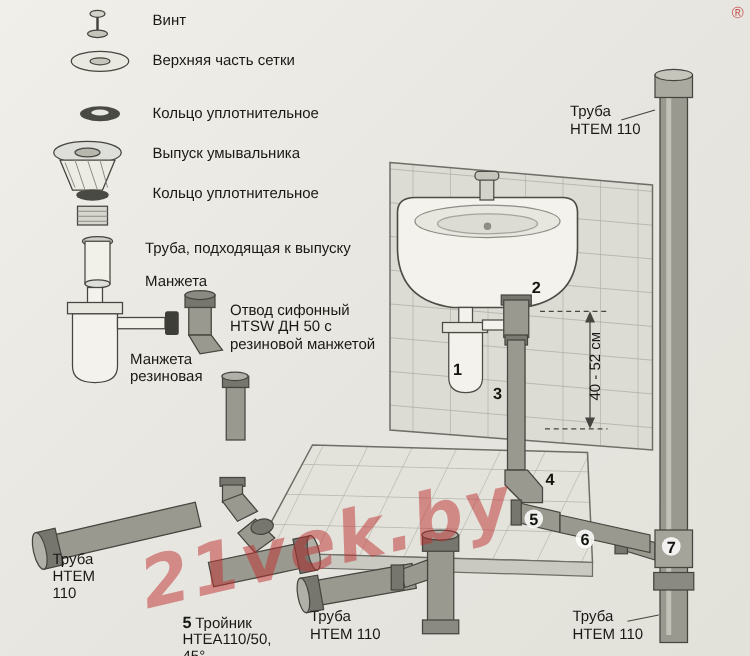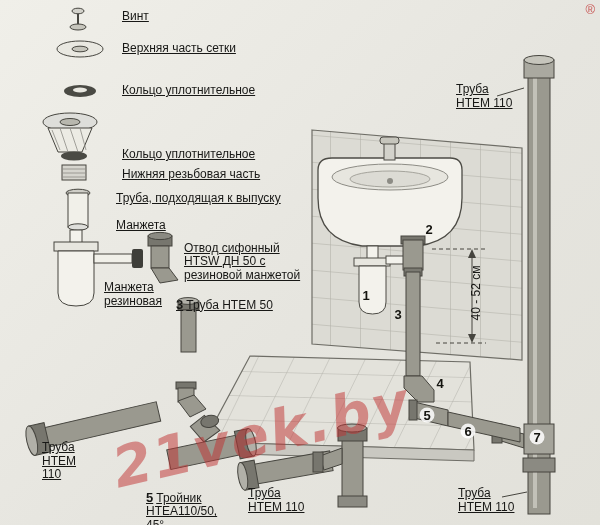--- a/index.html
+++ b/index.html
@@ -1,19 +1,19 @@
 <!DOCTYPE html>
 <html><head>
 <meta charset="utf-8">
 <style>
   html,body{margin:0;padding:0;}
   .stage{position:relative;width:600px;height:525px;background:linear-gradient(135deg,#f0efe9,#e6e5df 55%,#e2e1da);
          font-family:"Liberation Sans",sans-serif;overflow:hidden;}
   svg.art{position:absolute;left:0;top:0;}
-  .lbl{position:absolute;font-size:12px;line-height:1.14;color:#181816;white-space:pre-line;z-index:4;text-decoration:underline;}
+  .lbl{position:absolute;font-size:12px;line-height:1.14;color:#181816;white-space:pre-line;z-index:4;}
   .lbl b{font-size:13px;font-weight:bold;margin-right:3px;}
   .dim{position:absolute;left:430px;top:286px;width:92px;text-align:center;font-size:12px;color:#181816;
        transform:rotate(-90deg);z-index:4;}
   .watermark{position:absolute;left:108px;top:388px;width:430px;font-style:italic;font-weight:bold;
        font-size:56px;letter-spacing:2px;color:rgba(192,48,48,0.5);transform:rotate(-13deg);z-index:9;
        font-family:"DejaVu Sans",sans-serif;}
   .wm-r{position:absolute;right:5px;top:2px;font-size:13px;color:rgba(192,48,48,0.8);z-index:9;}
   text.mk{font:bold 13px "Liberation Sans",sans-serif;fill:#14140f;text-anchor:middle;}
 </style>
 </head>
@@ -188,34 +188,31 @@
       <circle cx="468" cy="431" r="7.5" fill="#ffffff" opacity="0.85"></circle>
       <text class="mk" x="468" y="436">6</text>
       <circle cx="537" cy="437" r="7.5" fill="#ffffff" opacity="0.85"></circle>
       <text class="mk" x="537" y="442">7</text>
     </g>
   </svg>
 
   <div class="lbl" style="left:122px;top:10px">Винт</div>
   <div class="lbl" style="left:122px;top:42px">Верхняя часть сетки</div>
   <div class="lbl" style="left:122px;top:84px">Кольцо уплотнительное</div>
+  <div class="lbl" style="left:122px;top:116px">Выпуск умывальника</div>
   <div class="lbl" style="left:122px;top:148px">Кольцо уплотнительное</div>
-  <div class="lbl" style="left:122px;top:168px">Нижняя резьбовая часть</div>
   <div class="lbl" style="left:116px;top:192px">Труба, подходящая к выпуску</div>
   <div class="lbl" style="left:116px;top:219px">Манжета</div>
   <div class="lbl" style="left:104px;top:281px;width:70px">Манжета
 резиновая</div>
 
   <div class="lbl" style="left:184px;top:228px;width:128px">
     <span>Отвод  сифонный
 HTSW ДН 50 с
 резиновой манжетой</span>
-  </div>
-  <div class="lbl" style="left:176px;top:284px;width:130px">
-    <b>3</b><span>Труба HTEM 50</span>
   </div>
   <div class="lbl" style="left:146px;top:477px;width:110px">
     <b>5</b><span>Тройник
 HTEA110/50,
 45°</span>
   </div>
 
   <div class="lbl" style="left:456px;top:83px;width:70px">Труба
 HTEM 110</div>
   <div class="lbl" style="left:42px;top:441px;width:60px">Труба

